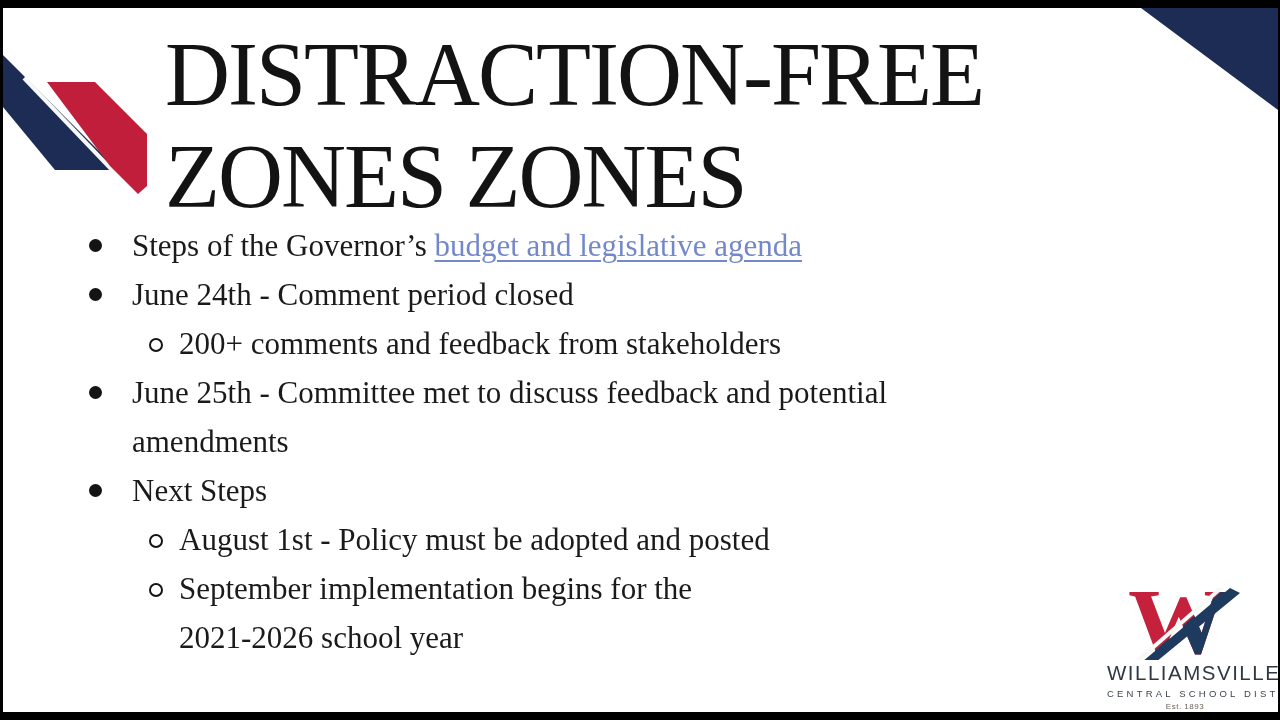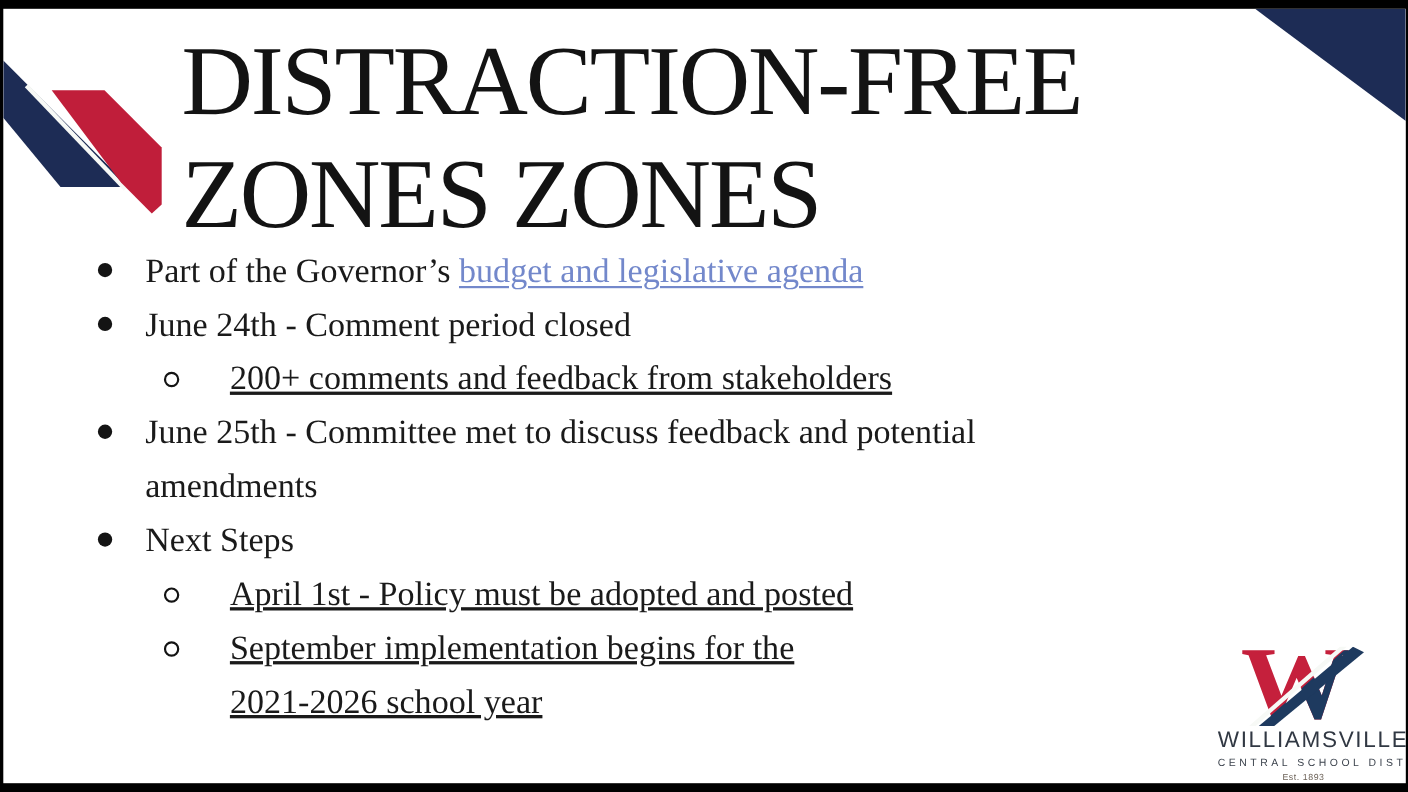--- a/index.html
+++ b/index.html
@@ -25,21 +25,21 @@
     font-size:90px;line-height:102px;letter-spacing:-2px;
     color:#131313;white-space:nowrap;
   }
   
   .content{
     position:absolute;left:0;top:213px;width:1115px;
     font-size:31px;color:#1a1a1a;
   }
   .line{position:relative;height:49px;line-height:49px;white-space:nowrap;}
   .line .txt1{position:absolute;left:129px;}
-  .line .txt2{position:absolute;left:206px;text-decoration:underline;}
+  .line .txt2{position:absolute;left:176px;}
   .dot{
     position:absolute;left:86px;top:18px;width:13px;height:13px;
     border-radius:50%;background:#141414;
   }
   .circ{
     position:absolute;left:146px;top:19px;width:10px;height:10px;
     border-radius:50%;border:2px solid #141414;background:transparent;
   }
   a.slide-link{
     color:#7388cb;text-decoration:underline;text-decoration-thickness:2px;
@@ -78,21 +78,21 @@
 
   <div class="title">
     <div>DISTRACTION-FREE</div>
     <div>ZONES ZONES</div>
   </div>
 
   <div class="content">
 
     <div class="line">
       <span class="dot"></span>
-      <span class="txt1"><span>Part of the Governor’s </span><a class="slide-link" href="#">budget and legislative agenda</a></span>
+      <span class="txt1"><span>Steps of the Governor’s </span><a class="slide-link" href="#">budget and legislative agenda</a></span>
     </div>
 
     <div class="line">
       <span class="dot"></span>
       <span class="txt1">June 24th - Comment period closed</span>
     </div>
 
     <div class="line">
       <span class="circ"></span>
       <span class="txt2">200+ comments and feedback from stakeholders</span>
@@ -106,21 +106,21 @@
       <span class="txt1">amendments</span>
     </div>
 
     <div class="line">
       <span class="dot"></span>
       <span class="txt1">Next Steps</span>
     </div>
 
     <div class="line">
       <span class="circ"></span>
-      <span class="txt2">April 1st - Policy must be adopted and posted</span>
+      <span class="txt2">August 1st - Policy must be adopted and posted</span>
     </div>
 
     <div class="line">
       <span class="circ"></span>
       <span class="txt2">September implementation begins for the</span>
     </div>
     <div class="line">
       <span class="txt2">2021-2026 school year</span>
     </div>
 

